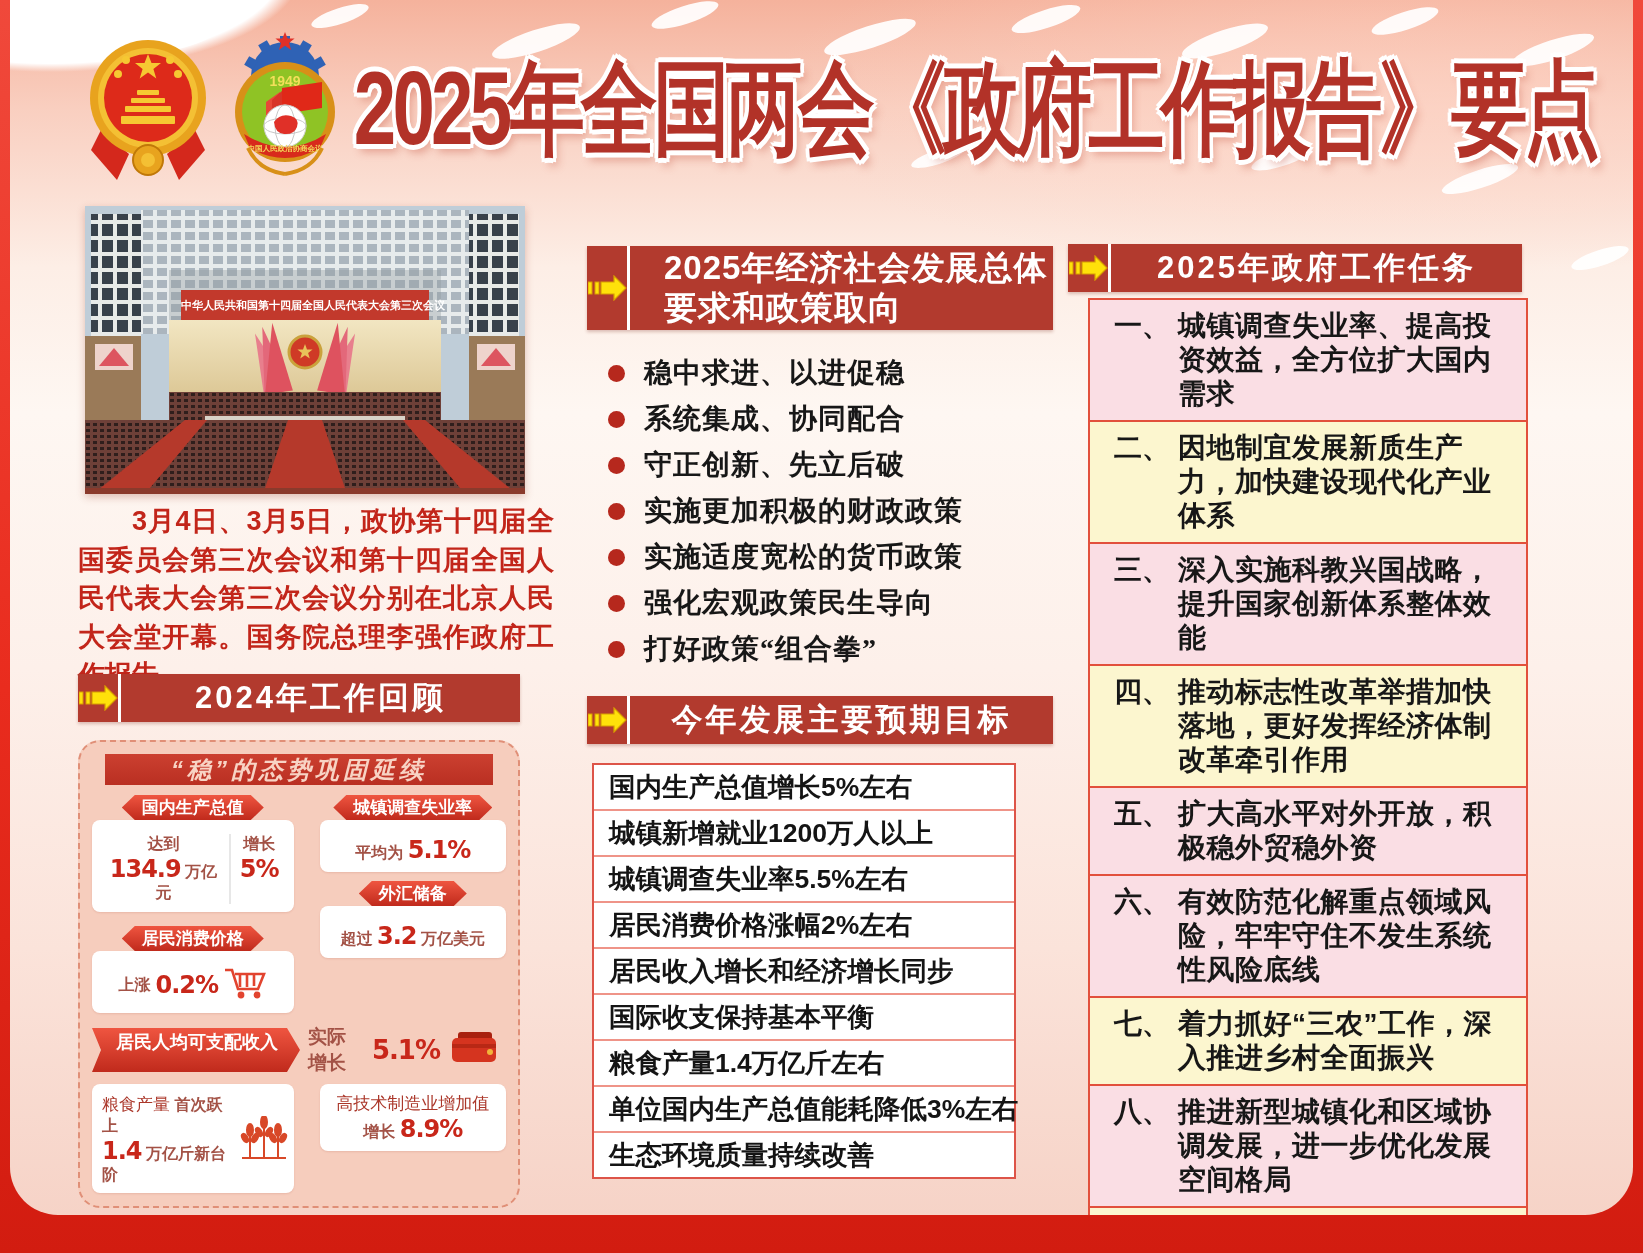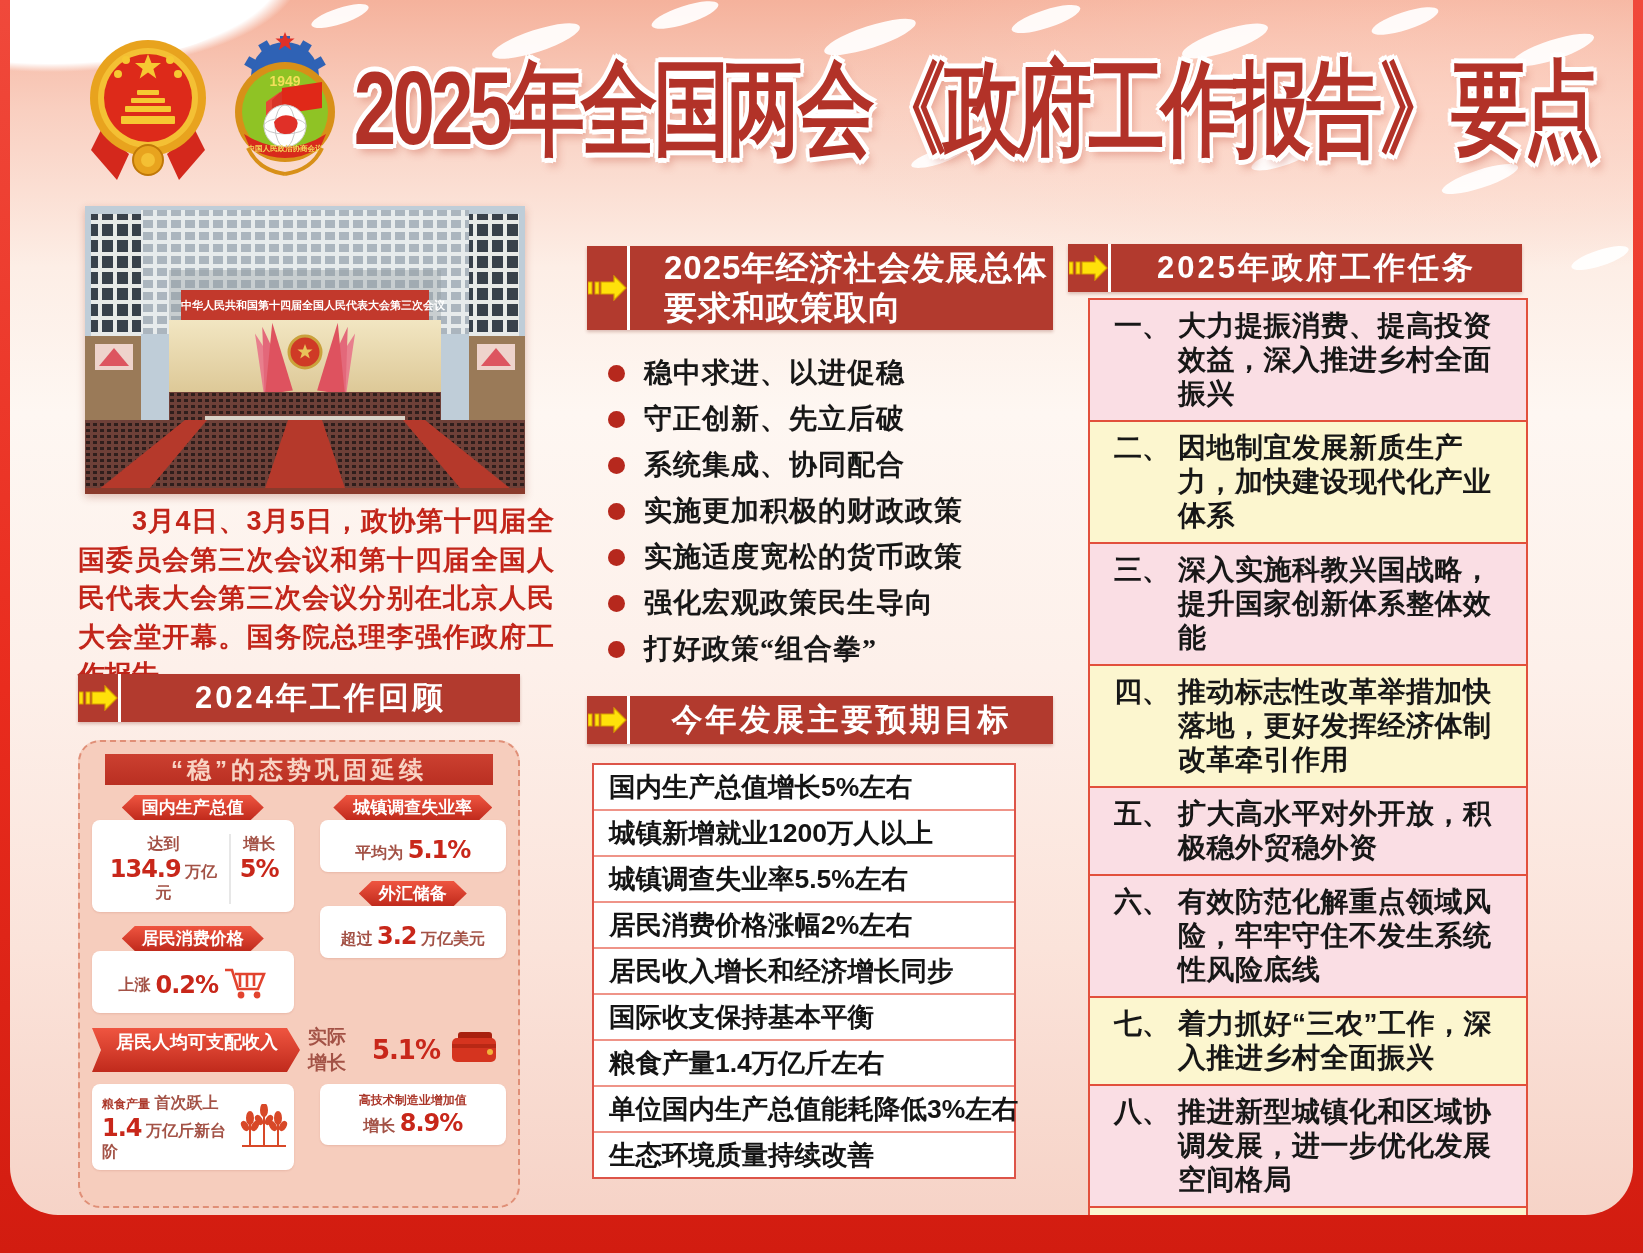--- a/index.html
+++ b/index.html
@@ -36,34 +36,34 @@
   .bartitle.twoline{justify-content:flex-start;padding-left:34px;font-size:33px;line-height:40px;letter-spacing:1px;text-align:left;}
   
   #photo{position:absolute;left:75px;top:206px;width:440px;height:288px;box-shadow:0 3px 8px rgba(150,60,40,.3);}
   #photo-banner{position:absolute;left:96px;top:84px;width:248px;height:30px;line-height:30px;
     text-align:center;color:#fff;font-weight:700;font-size:11px;white-space:nowrap;}
   #intro{position:absolute;left:68px;top:502px;width:476px;font-size:27px;font-weight:800;
     color:#c2251a;line-height:38.5px;text-align:justify;text-indent:2em;}
   #review-panel{position:absolute;left:68px;top:740px;width:442px;height:468px;box-sizing:border-box;
     background:#f6cdbd;border:2px dashed #e08f77;border-radius:22px;padding:10px 12px;}
   .ribbon{background:linear-gradient(180deg,#cc4030,#b92f22);color:#f8d3c4;font-weight:900;
-    font-size:24px;text-align:center;height:31px;line-height:31px;letter-spacing:4px;margin:2px 13px 10px;}
+    font-size:24px;text-align:center;height:31px;line-height:31px;letter-spacing:4px;margin:2px 13px 10px;font-style:italic;}
   .cols{display:flex;gap:26px;align-items:flex-start;}
   .colA{width:212px;}.colB{width:196px;}
   .statwrap{display:flex;flex-direction:column;align-items:center;margin-bottom:9px;}
   .badge{position:relative;z-index:2;display:inline-block;background:linear-gradient(180deg,#ef5540,#c02a1c);
     color:#fff;font-weight:800;font-size:17px;line-height:25px;padding:0 20px;white-space:nowrap;
     clip-path:polygon(13px 0,calc(100% - 13px) 0,100% 50%,calc(100% - 13px) 100%,13px 100%,0 50%);}
   .card{background:#fff;border-radius:8px;width:100%;box-sizing:border-box;text-align:center;
     padding:14px 6px 8px;box-shadow:0 1px 2px rgba(160,70,50,.15);}
   .card.flat{padding:8px 6px;}
   .k{font-size:16px;color:#a35246;font-weight:700;}
   .u{font-size:16px;color:#a35246;font-weight:700;}
   .num{font-family:"DejaVu Sans",sans-serif;font-size:24px;font-weight:900;color:#c8271a;letter-spacing:-1px;}
-  .lbl{font-size:12px;color:#ab372a;font-weight:700;}
+  .lbl{font-size:17px;color:#ab372a;font-weight:400;}
   .split{display:flex;justify-content:center;align-items:stretch;}
   .half{padding:0 9px;}
   .half + .half{border-left:2px solid #e7e7e7;}
   .vrow{display:flex;align-items:center;justify-content:center;gap:5px;}
   #income-row{display:flex;align-items:center;gap:8px;margin:2px 0 8px;}
   .badge.arrow{clip-path:polygon(0 0,calc(100% - 13px) 0,100% 50%,calc(100% - 13px) 100%,0 100%,9px 50%);padding:0 22px 16px 24px;}
   
   #policy-bullets{position:absolute;left:598px;top:350px;width:440px;font-family:Liberation Serif, serif;}
   .bullet{display:flex;align-items:center;gap:19px;height:46px;}
   .dot{flex:0 0 17px;width:17px;height:17px;border-radius:50%;background:#b6281d;}
@@ -362,25 +362,25 @@
     <div class="bartitle twoline">2025年经济社会发展总体要求和政策取向</div>
   </div>
 
   <div id="policy-bullets">
     <div class="bullet">
         <span class="dot"></span>
         <span class="btext">稳中求进、以进促稳</span>
       </div>
     <div class="bullet">
         <span class="dot"></span>
+        <span class="btext">系统集成、协同配合</span>
+      </div>
+    <div class="bullet">
+        <span class="dot"></span>
         <span class="btext">守正创新、先立后破</span>
-      </div>
-    <div class="bullet">
-        <span class="dot"></span>
-        <span class="btext">系统集成、协同配合</span>
       </div>
     <div class="bullet">
         <span class="dot"></span>
         <span class="btext">实施更加积极的财政政策</span>
       </div>
     <div class="bullet">
         <span class="dot"></span>
         <span class="btext">实施适度宽松的货币政策</span>
       </div>
     <div class="bullet">
@@ -419,21 +419,21 @@
       <svg width="39" height="26" viewBox="0 0 39 26">
           <use href="#hdr-arrow"></use>
         </svg>
     </div>
     <div class="bartitle">2025年政府工作任务</div>
   </div>
 
   <div id="tasks-list">
     <div class="task pink">
         <span class="tnum">一、</span>
-        <span class="ttext">大力提振消费、提高投资效益，深入推进乡村全面振兴</span>
+        <span class="ttext">城镇调查失业率、提高投资效益，全方位扩大国内需求</span>
       </div>
     <div class="task yellow">
         <span class="tnum">二、</span>
         <span class="ttext">因地制宜发展新质生产力，加快建设现代化产业体系</span>
       </div>
     <div class="task pink">
         <span class="tnum">三、</span>
         <span class="ttext">深入实施科教兴国战略，提升国家创新体系整体效能</span>
       </div>
     <div class="task yellow">

